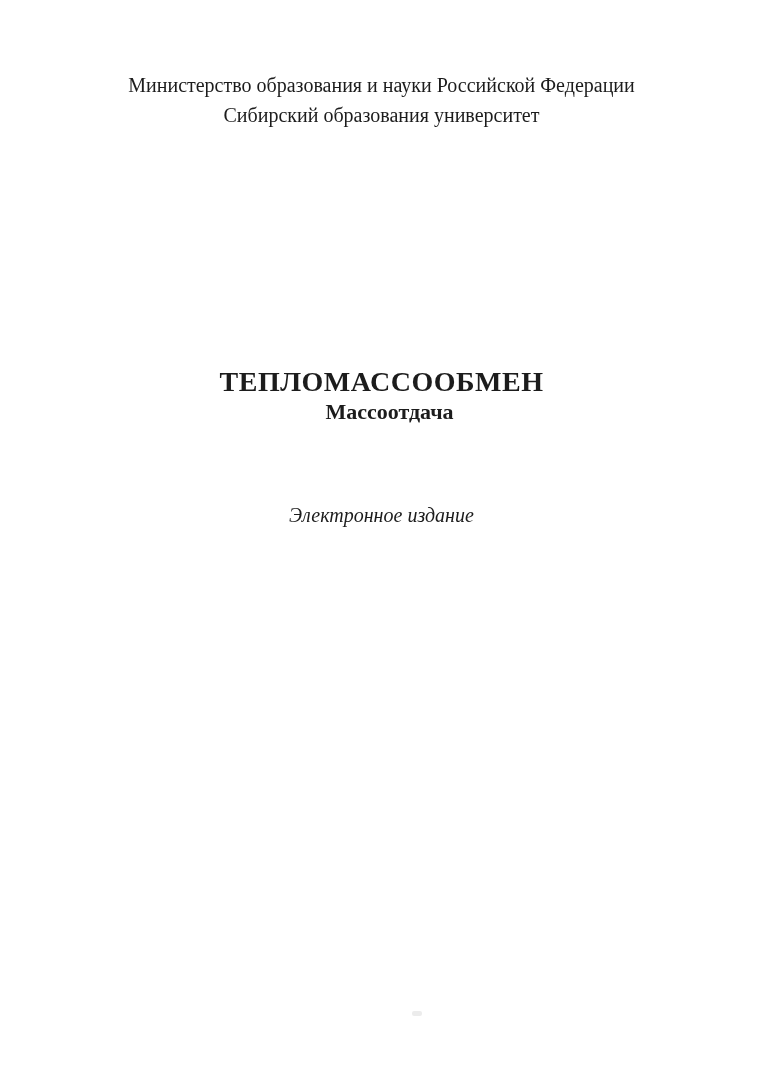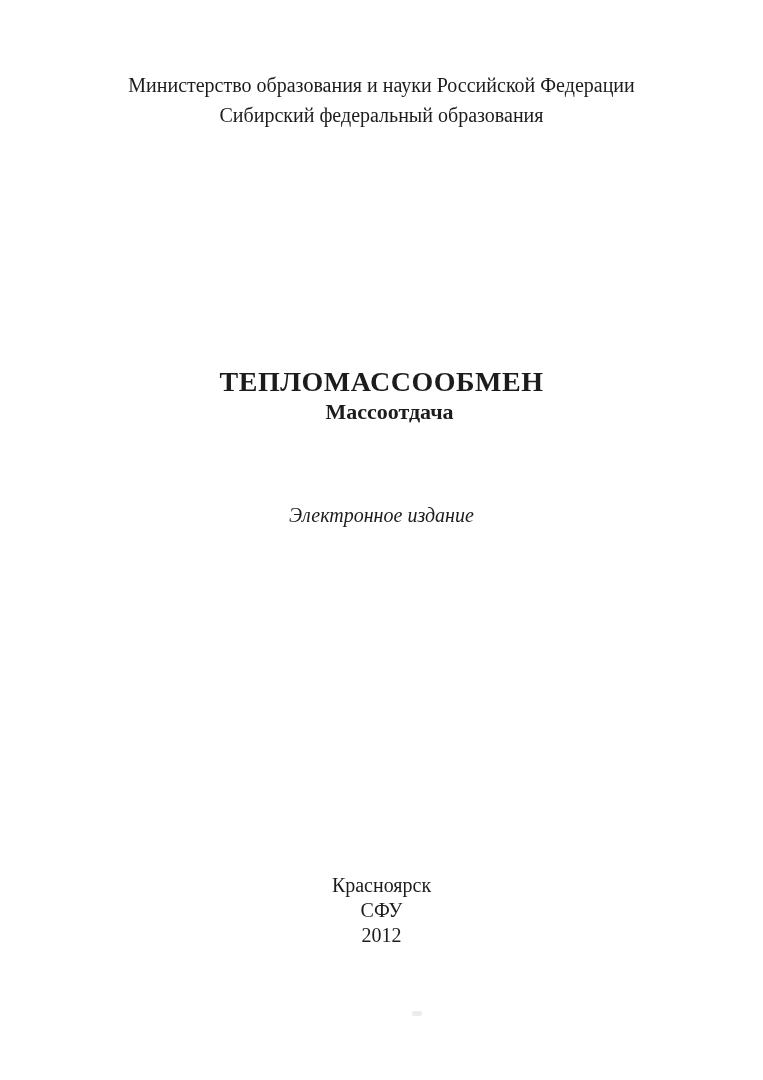--- a/index.html
+++ b/index.html
@@ -69,32 +69,27 @@
     border-radius: 2px;
   }
 </style>
 </head>
 <body>
 
 <div class="page">
 
   <div class="centered header-block">
     <div>Министерство образования и науки Российской Федерации</div>
-    <div>Сибирский федеральный образования</div>
+    <div>Сибирский образования университет</div>
   </div>
 
   <div class="centered title-block">
     <div class="title-line">ТЕПЛОМАССООБМЕН</div>
     <div class="subtitle-line">Массоотдача</div>
   </div>
 
 
   <div class="centered edition-block">Электронное издание</div>
 
-  <div class="centered imprint-block">
-    <div>Красноярск</div>
-    <div>СФУ</div>
-    <div>2012</div>
-  </div>
 
   <div class="scan-artifact"></div>
 
 </div>
 
 </body></html>

